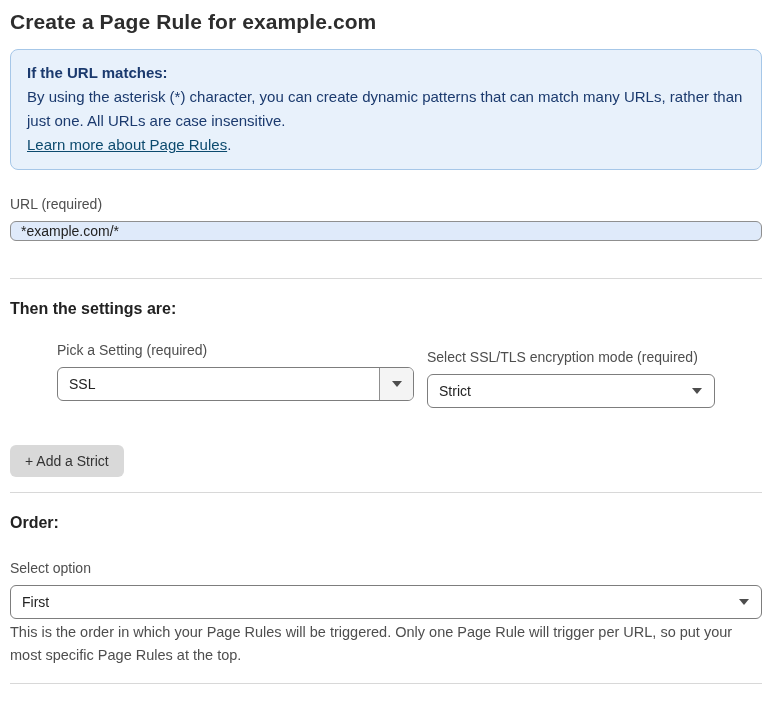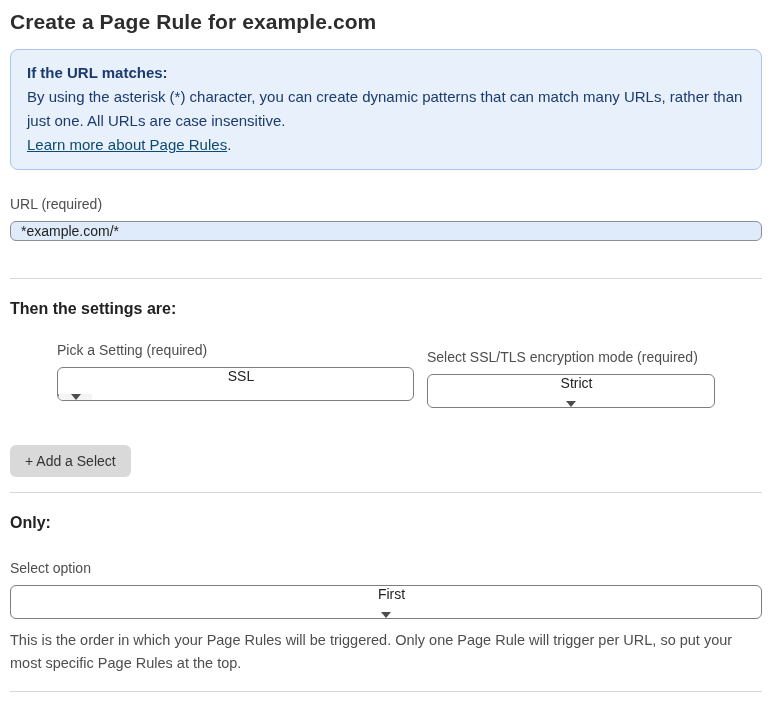--- a/index.html
+++ b/index.html
@@ -96,21 +96,20 @@
     height: 34px;
     border: 1px solid #7d7d7d;
     border-radius: 6px;
     display: flex;
     align-items: center;
     background: #ffffff;
     font-size: 14px;
     color: #222222;
     cursor: pointer;
     overflow: hidden;
-    flex-direction: column;
   }
   .select-value {
     flex: 1;
     padding-left: 11px;
     white-space: nowrap;
   }
   
   .arrow-box {
     width: 34px;
     align-self: stretch;
@@ -146,21 +145,21 @@
     font-size: 14px;
     color: #333333;
     cursor: pointer;
   }
 
   .order-label { margin-top: 27px; }
 
   .order-select { width: 752px; }
 
   .help-text {
-    margin-top: 10px;
+    margin-top: 2px;
     font-size: 14.5px;
     color: #4e4e4e;
     line-height: 23px;
     max-width: 748px;
   }
 </style>
 </head>
 <body>
 
 
@@ -194,25 +193,25 @@
     <div class="field-label">Select SSL/TLS encryption mode (required)</div>
     <div class="select-control">
       <span class="select-value">Strict</span>
       <span class="arrow-plain">
           <span class="triangle-down"></span>
         </span>
     </div>
   </div>
 </div>
 
-<button class="add-setting-button">+ Add a Select</button>
+<button class="add-setting-button">+ Add a Strict</button>
 
 <hr class="divider divider-2">
 
-<h2 class="section-heading">Only:</h2>
+<h2 class="section-heading">Order:</h2>
 
 <div class="field-label order-label">Select option</div>
 <div class="select-control order-select">
   <span class="select-value">First</span>
   <span class="arrow-plain">
       <span class="triangle-down"></span>
     </span>
 </div>
 <div class="help-text">This is the order in which your Page Rules will be triggered. Only one Page Rule will trigger per URL, so put your most specific Page Rules at the top.</div>
 

